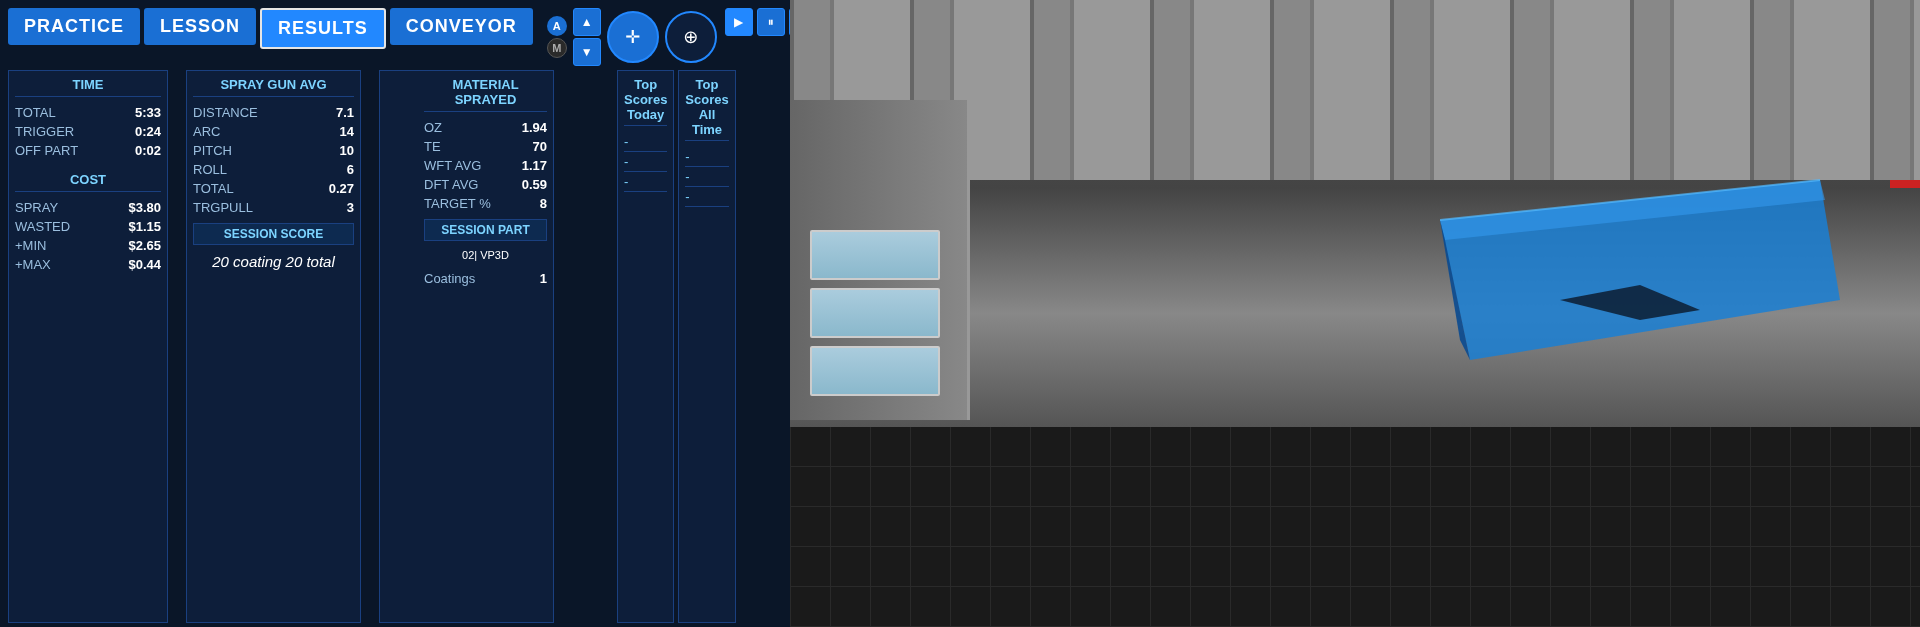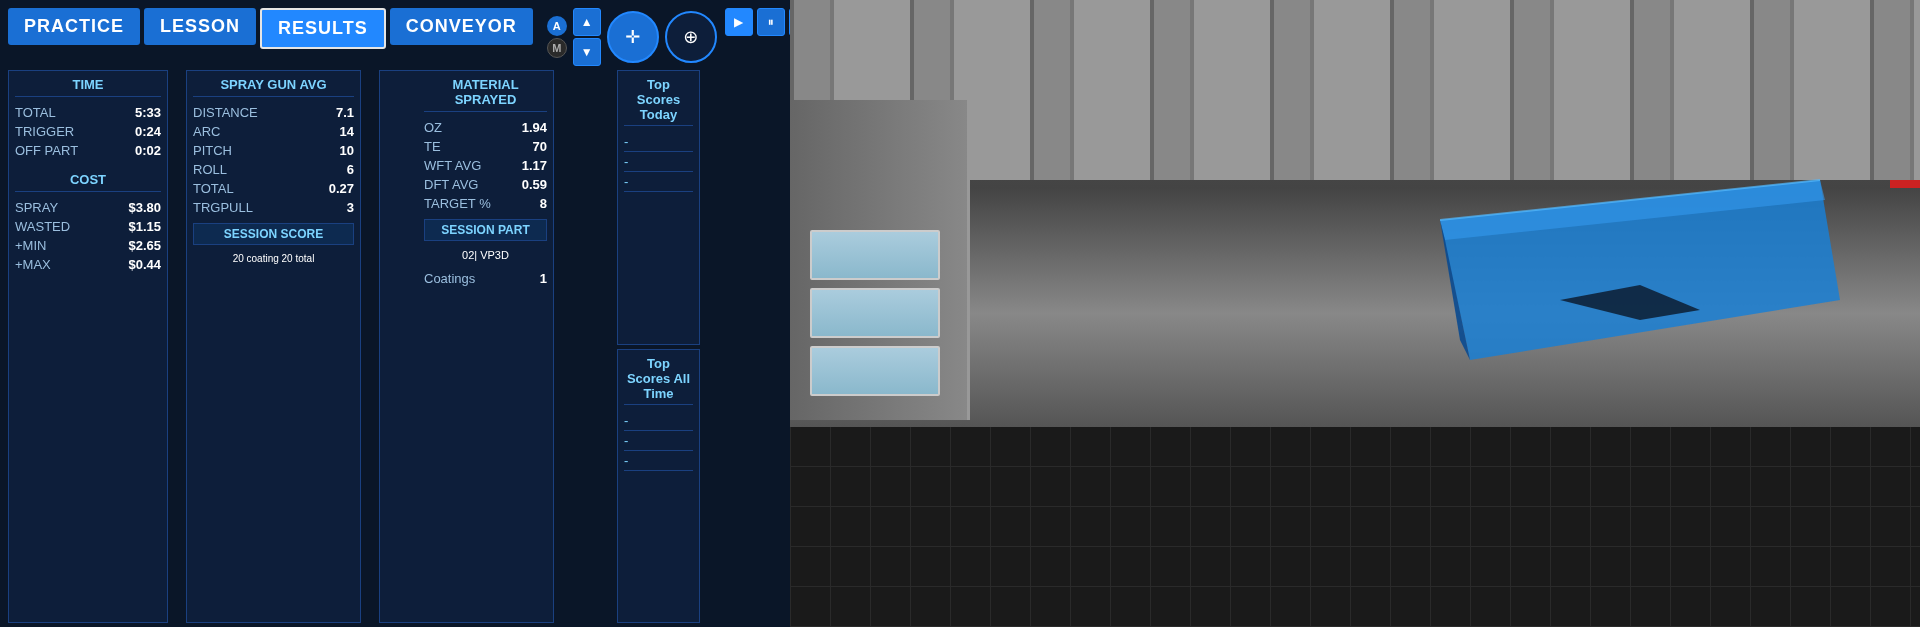--- a/index.html
+++ b/index.html
@@ -144,21 +144,21 @@
       background: #0d2a50;
       padding: 3px;
       margin: 6px 0 4px 0;
       text-transform: uppercase;
     }
 
     
     .scores-col {
       width: 128px;
       display: flex;
-      flex-direction: column;
+      flex-direction: row;
       gap: 4px;
       padding-left: 45px;
     }
 
     .scores-box {
       background: #0d1e3a;
       border: 1px solid #1a4080;
       padding: 6px;
       flex: 1;
     }
@@ -431,21 +431,21 @@
       </div>
       <div class="stats-row">
         <span class="stats-label">TOTAL</span>
         <span class="stats-value">0.27</span>
       </div>
       <div class="stats-row">
         <span class="stats-label">TRGPULL</span>
         <span class="stats-value">3</span>
       </div>
       <div class="sub-header">Session Score</div>
-      <div style="color:#fff; font-size:10px; text-align:center; padding:4px;">20 coating 20 total</div>
+      <div style="color:#fff; font-size:15px; text-align:center; padding:4px;font-style:italic;">20 coating 20 total</div>
     </div>
 
     <div class="stats-col" style="flex:0 0 175px;padding-left:44px;">
       <div class="stats-header">MATERIAL SPRAYED</div>
       <div class="stats-row">
         <span class="stats-label">OZ</span>
         <span class="stats-value">1.94</span>
       </div>
       <div class="stats-row">
         <span class="stats-label">TE</span>

